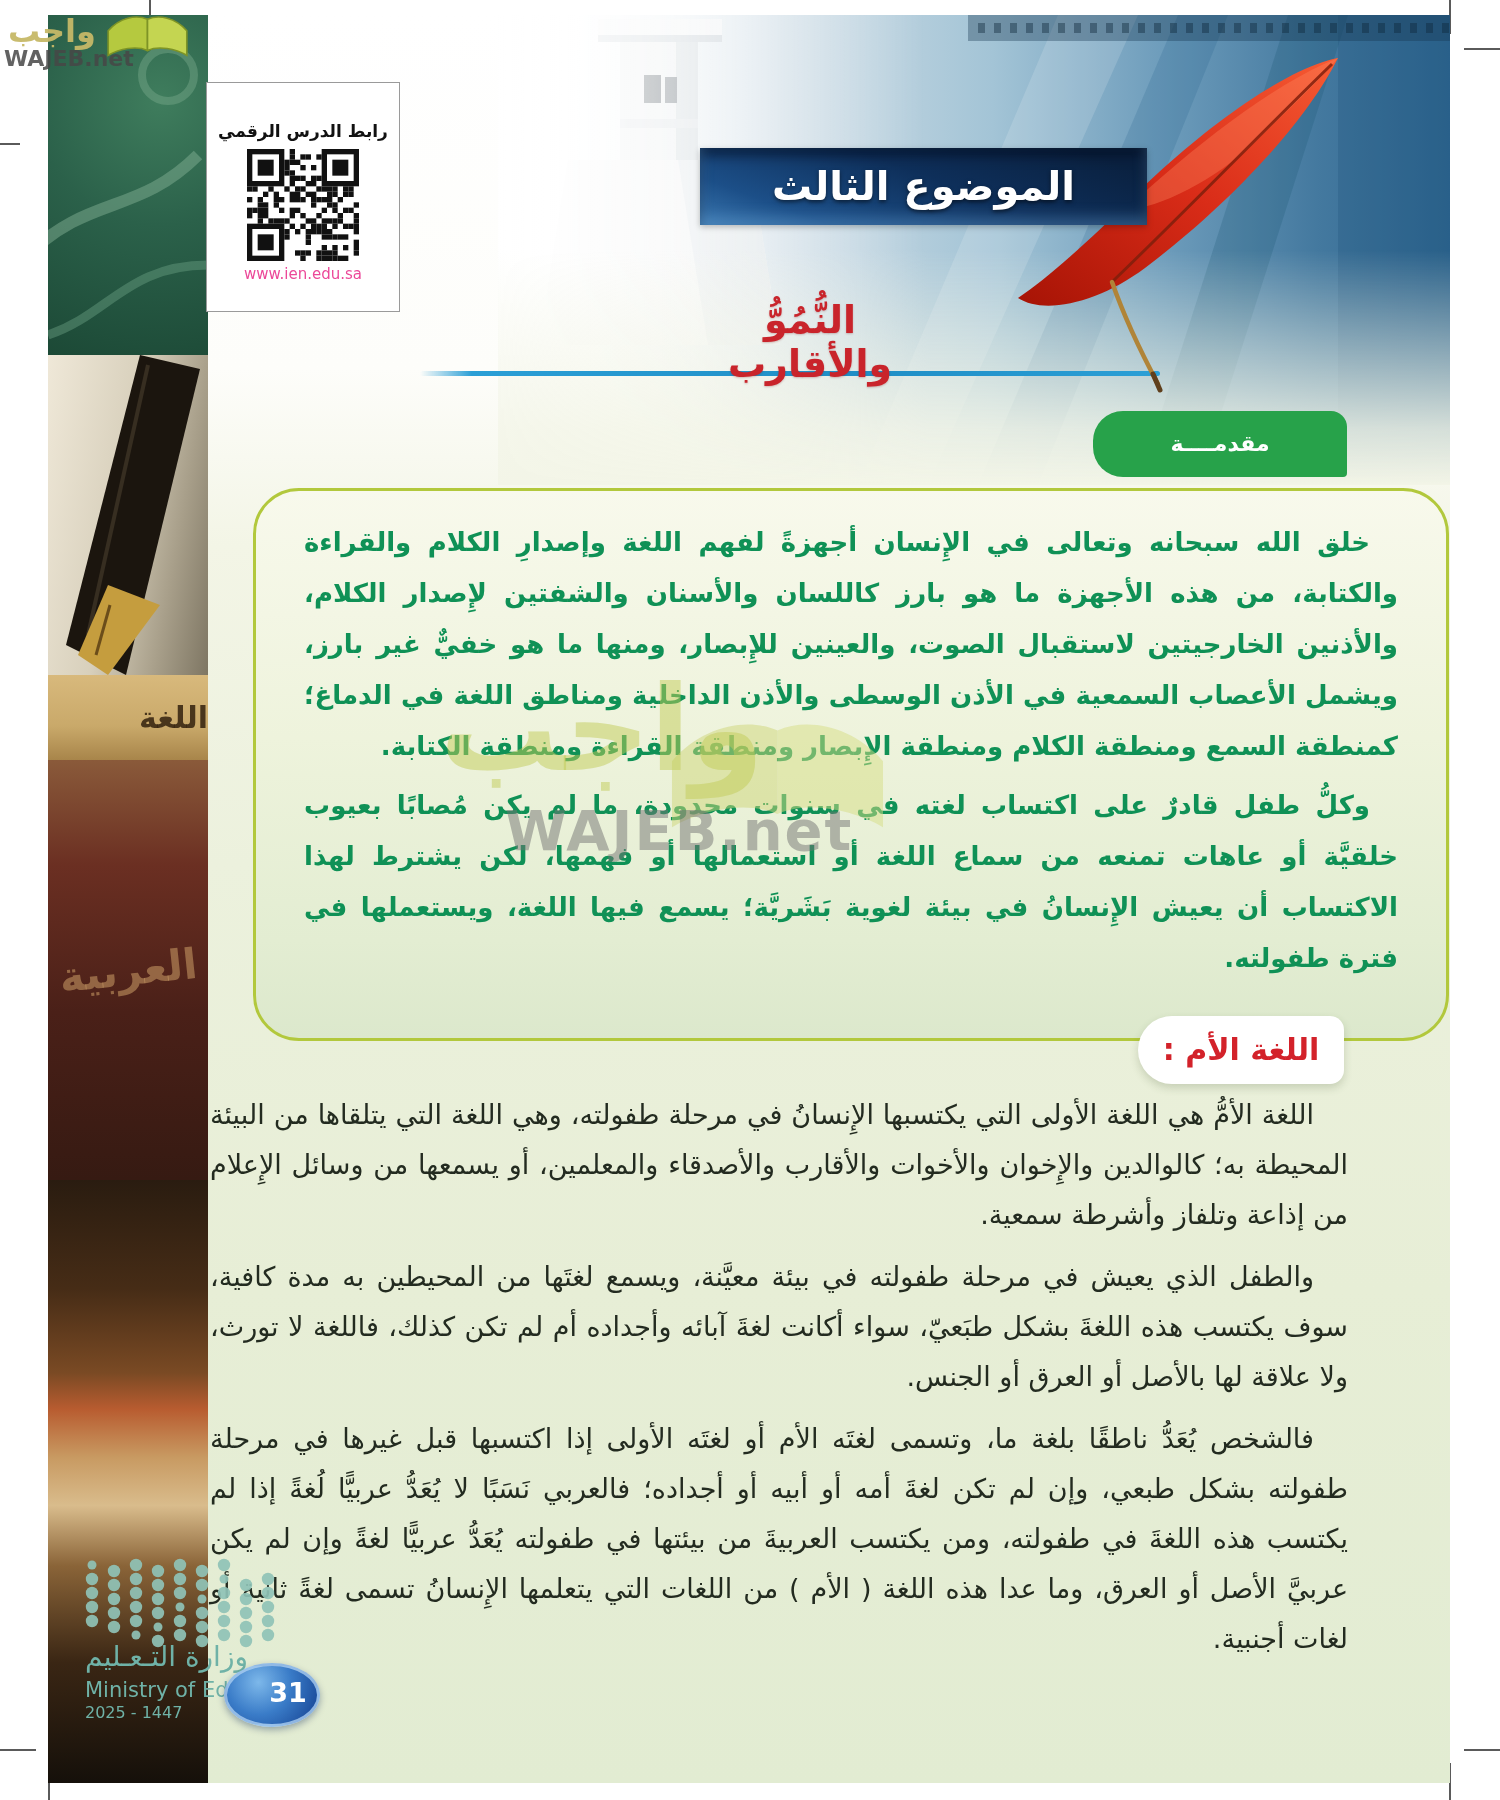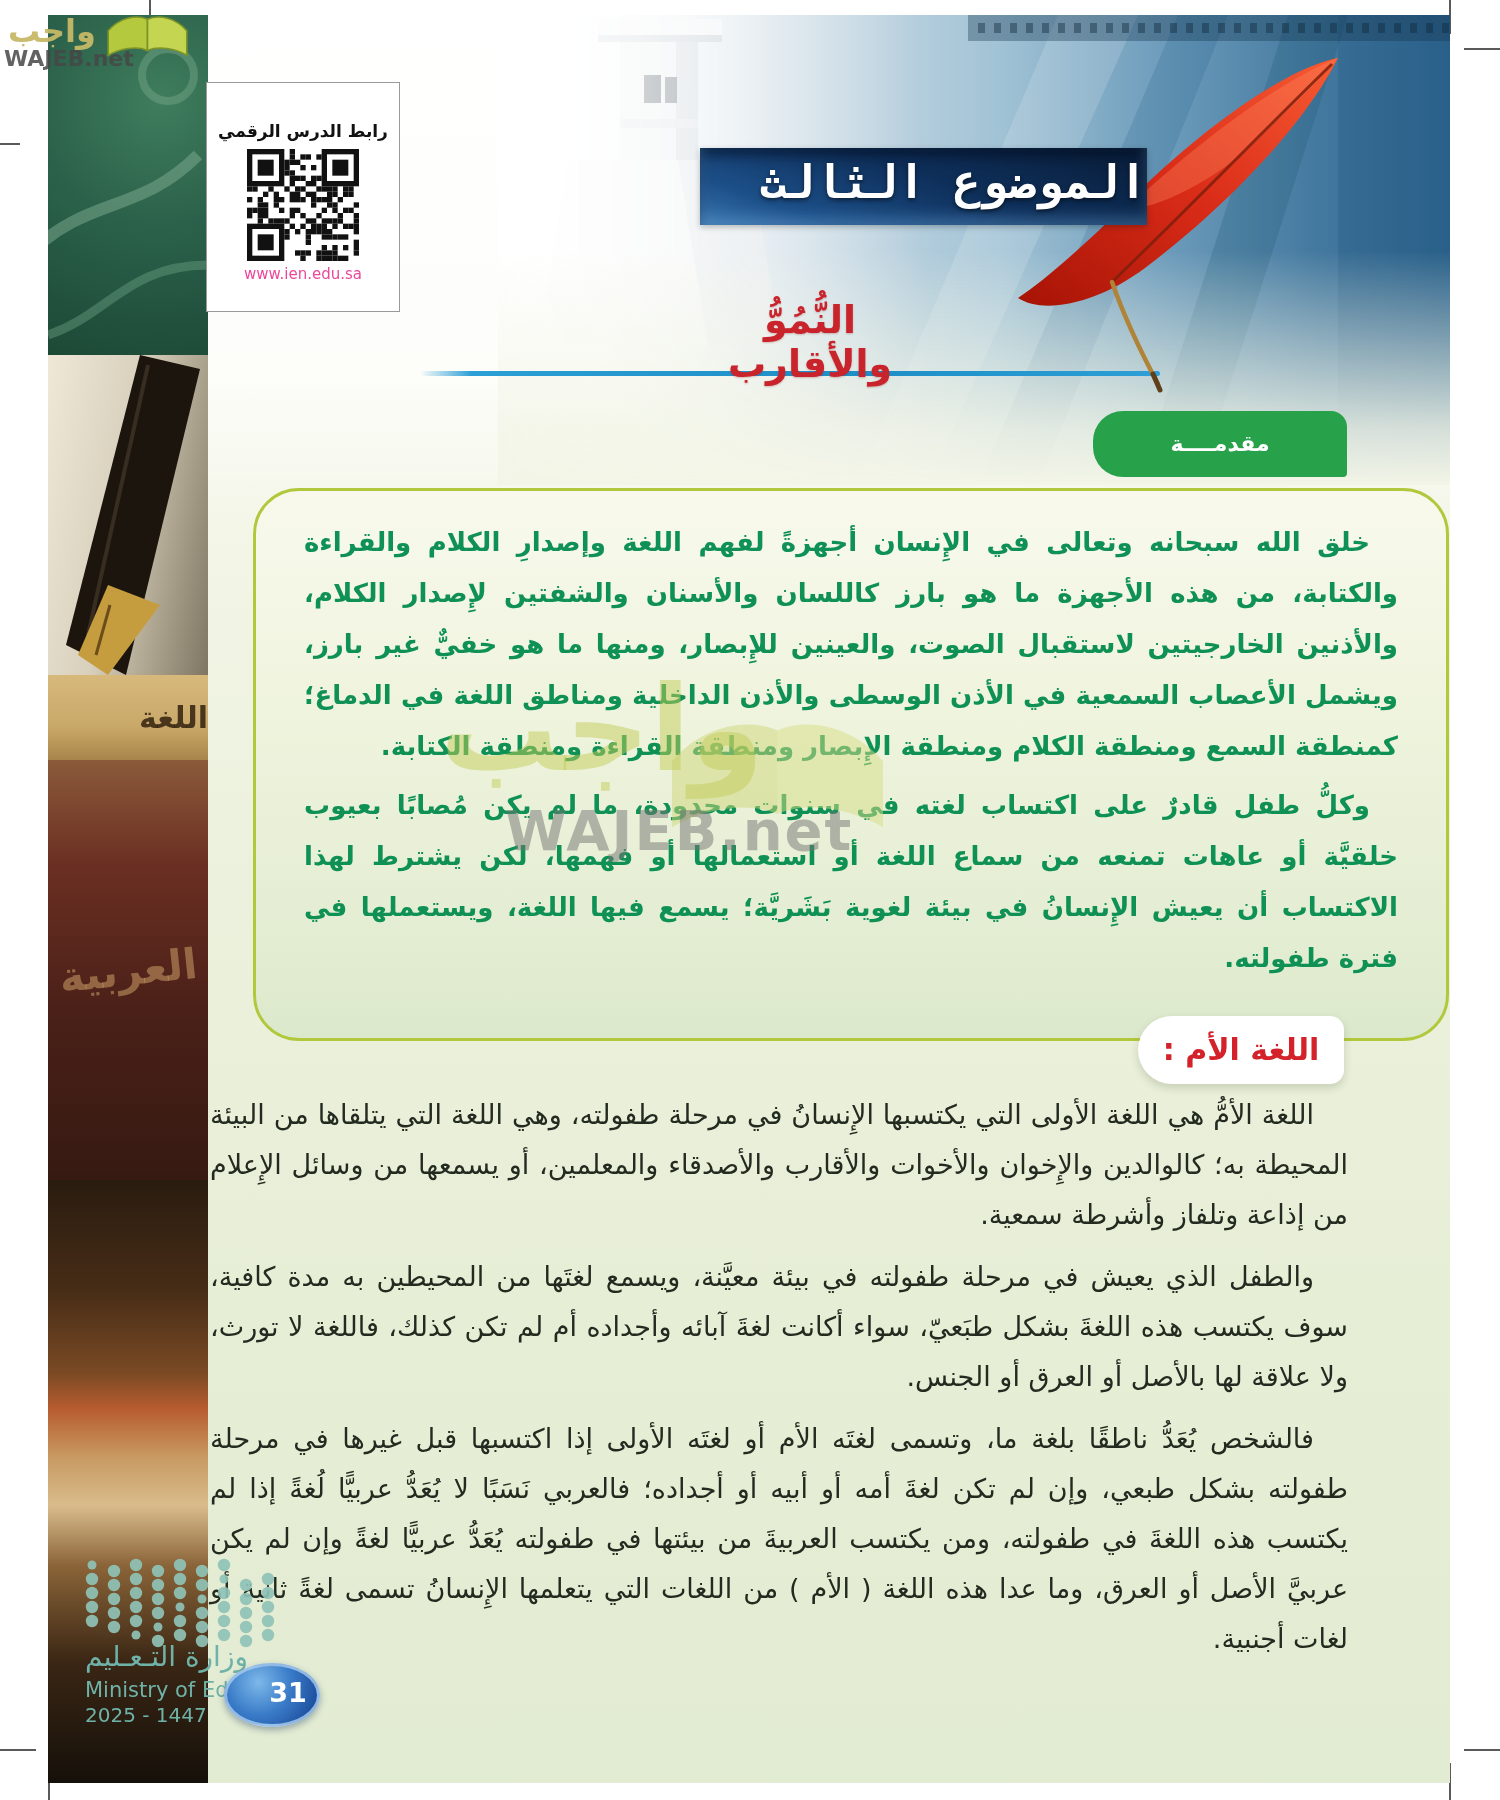--- a/index.html
+++ b/index.html
@@ -29,22 +29,22 @@
   
   .main{position:absolute;left:208px;top:15px;width:1242px;height:1768px;
     background:linear-gradient(180deg,#ffffff 0%,#fdfdfa 20%,#f3f5e6 30%,#ecf1dd 48%,#e7eed6 72%,#e2ecd2 100%);
     overflow:hidden;}
   .photo{position:absolute;left:290px;top:0;}
   .feather{position:absolute;left:792px;top:25px;z-index:3;}
 
   .banner{position:absolute;left:492px;top:133px;width:447px;height:77px;z-index:4;
     background:linear-gradient(200deg,#0a2140 10%,#0e2f5a 45%,#1c4f88 80%,#3a77b0 100%);
     box-shadow:inset 0 -8px 14px rgba(110,165,215,0.35), inset 0 8px 12px rgba(0,8,24,0.5), 0 2px 6px rgba(0,0,0,0.25);}
-  .banner span{display:block;text-align:right;line-height:77px;font-size:46px;font-weight:bold;
-    color:#ffffff;direction:rtl;text-shadow:0 2px 4px rgba(0,0,0,0.55);font-family:Liberation Mono, monospace;}
+  .banner span{display:block;text-align:center;line-height:77px;font-size:40px;font-weight:bold;
+    color:#ffffff;direction:rtl;text-shadow:0 2px 4px rgba(0,0,0,0.55);}
 
   .maintitle{position:absolute;left:470px;top:283px;width:264px;height:72px;z-index:4;
     text-align:center;font-size:38px;font-weight:bold;color:#c9242b;direction:rtl;
     text-shadow:0 1px 2px rgba(120,20,20,0.25);}
 
   .divider{position:absolute;left:212px;top:356px;width:740px;height:5px;border-radius:3px;z-index:2;
     background:linear-gradient(90deg,rgba(43,159,214,0) 0%,#2b9fd6 7%,#1f8ec6 60%,#2b9fd6 100%);}
 
   .muqaddima{position:absolute;left:885px;top:396px;width:254px;height:66px;z-index:4;
     background:#27a24a;border-radius:30px 16px 4px 30px;color:#fff;font-size:22px;font-weight:bold;
@@ -68,21 +68,21 @@
   .qrbox{position:absolute;left:206px;top:82px;width:192px;height:228px;background:#ffffff;
     border:1px solid #9a9a9a;z-index:10;text-align:center;}
   .qrlabel{margin-top:38px;font-size:17px;font-weight:bold;color:#111;direction:rtl;}
   .qrbox svg{display:block;margin:8px auto 4px;}
   .qrurl{font-size:15px;color:#ec4899;}
 
   
   .moe-dots{position:absolute;left:82px;top:1556px;z-index:20;}
   .moe-ar{position:absolute;left:85px;top:1640px;font-size:28px;font-weight:normal;color:#6fb2a7;z-index:20;direction:rtl;}
   .moe-en{position:absolute;left:85px;top:1678px;font-size:21px;color:#6fb2a7;z-index:20;}
-  .moe-yr{position:absolute;left:85px;top:1703px;font-size:20px;color:#6fb2a7;z-index:20;}
+  .moe-yr{position:absolute;left:85px;top:1703px;font-size:16px;color:#6fb2a7;z-index:20;}
   .badge{position:absolute;left:224px;top:1663px;width:58px;height:58px;border-radius:50%;z-index:30;
     background:radial-gradient(circle at 35% 28%,#7db8ea 0%,#3a7cc8 45%,#1d4f9e 85%);
     border:3px solid rgba(170,205,240,0.8);box-shadow:0 3px 7px rgba(0,30,80,0.35);
     color:#fff;font-size:27px;font-weight:bold;text-align:center;line-height:53px;padding-left:32px;}
 
   
   .wm{pointer-events:none;}
   .wm-ar-sm{position:absolute;left:8px;top:12px;font-size:32px;font-weight:bold;color:rgba(198,184,103,0.95);z-index:40;direction:rtl;}
   .wm-net-sm{position:absolute;left:4px;top:46px;font-size:22px;font-weight:bold;color:rgba(70,70,70,0.85);z-index:40;}
   .wm-book-sm{position:absolute;left:100px;top:2px;z-index:40;}

